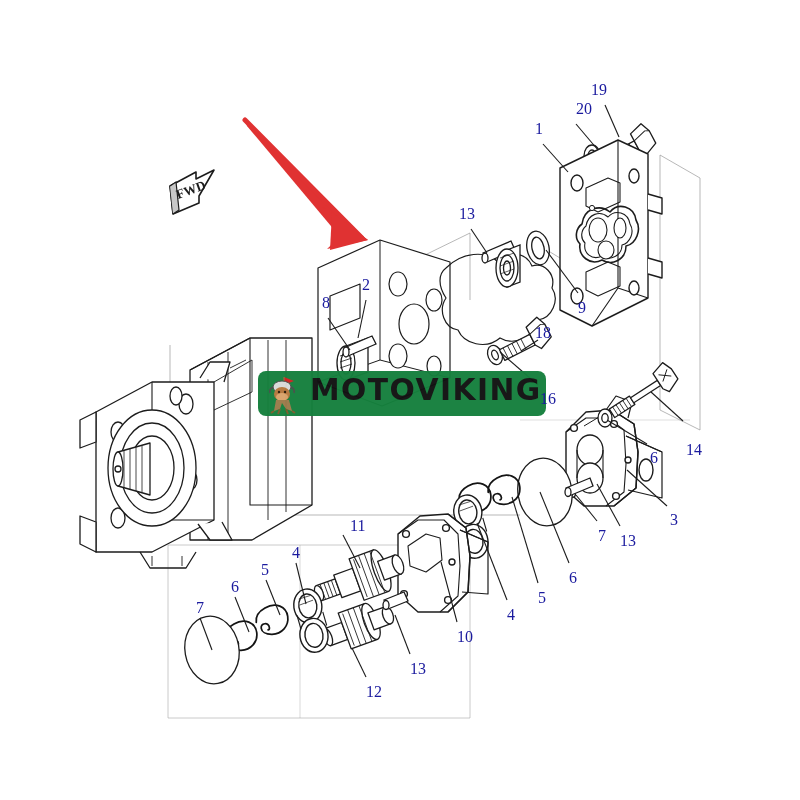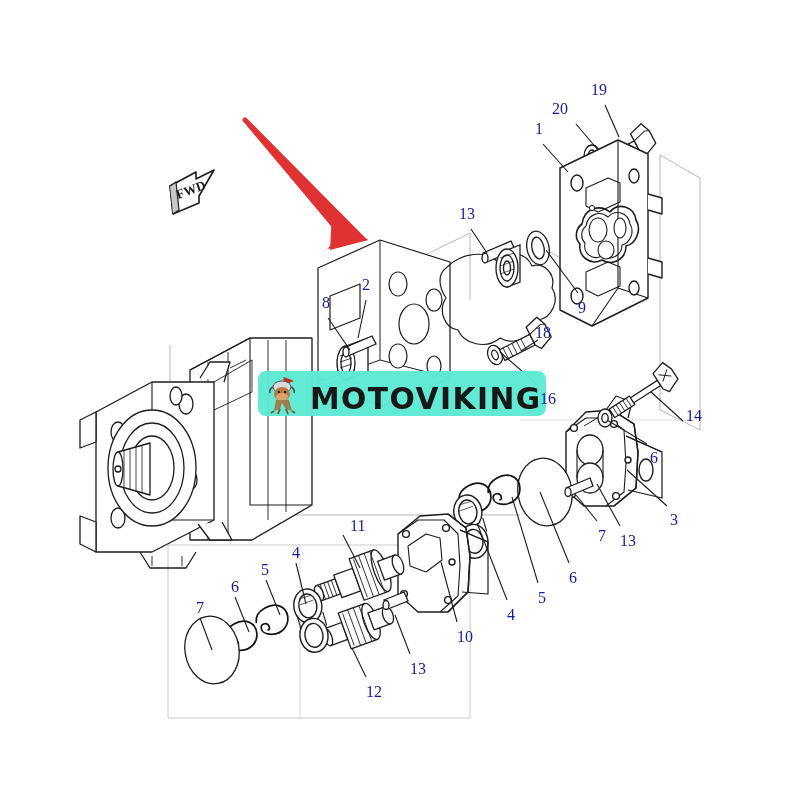--- a/index.html
+++ b/index.html
@@ -35,24 +35,24 @@
     letter-spacing: 0px;
     white-space: nowrap;
     user-select: none;
   }
   #watermark {
     position: absolute;
     left: 258px;
     top: 371px;
     width: 288px;
     height: 45px;
-    background: #5eead4;
+    background: #15803d;
     border-radius: 8px;
     display: flex;
-    align-items: flex-end;
+    align-items: flex-start;
     overflow: hidden;
     opacity: 0.97;
   }
   #watermark-text {
     font-family: "DejaVu Sans", sans-serif;
     font-weight: bold;
     font-size: 31px;
     letter-spacing: 1.5px;
     color: #111111;
     transform: scaleX(0.96);
@@ -451,29 +451,29 @@
       <circle cx="21" cy="19" r="1.2" fill="#2a1a0a"></circle>
       <path d="M12,27 L10,38 L16,36 L18,30 L22,36 L28,38 L25,27 Z" fill="#9c7a4a"></path>
       <path d="M10,38 L7,40 M28,38 L31,40" stroke="#7a5a2a" stroke-width="2"></path>
       <path d="M16,36 L14,41 M22,36 L24,41" stroke="#7a5a2a" stroke-width="2"></path>
     </svg>
     <div id="watermark-text">MOTOVIKING</div>
   </div>
 
   <div id="callout-layer">
       <div class="callout-num" style="left: 591px; top: 82px;">19</div>
-      <div class="callout-num" style="left: 552px; top: 101px;">20</div>
+      <div class="callout-num" style="left: 576px; top: 101px;">20</div>
       <div class="callout-num" style="left: 535px; top: 121px;">1</div>
       <div class="callout-num" style="left: 459px; top: 206px;">13</div>
       <div class="callout-num" style="left: 578px; top: 300px;">9</div>
       <div class="callout-num" style="left: 362px; top: 277px;">2</div>
       <div class="callout-num" style="left: 322px; top: 295px;">8</div>
       <div class="callout-num" style="left: 535px; top: 325px;">18</div>
       <div class="callout-num" style="left: 540px; top: 391px; text-align: center;">16</div>
-      <div class="callout-num" style="left: 686px; top: 408px;">14</div>
+      <div class="callout-num" style="left: 686px; top: 442px;">14</div>
       <div class="callout-num" style="left: 650px; top: 450px;">6</div>
       <div class="callout-num" style="left: 670px; top: 512px;">3</div>
       <div class="callout-num" style="left: 620px; top: 533px;">13</div>
       <div class="callout-num" style="left: 598px; top: 528px;">7</div>
       <div class="callout-num" style="left: 569px; top: 570px;">6</div>
       <div class="callout-num" style="left: 538px; top: 590px;">5</div>
       <div class="callout-num" style="left: 507px; top: 607px;">4</div>
       <div class="callout-num" style="left: 457px; top: 629px;">10</div>
       <div class="callout-num" style="left: 330px; top: 518px; margin-left: 20px;">11</div>
       <div class="callout-num" style="left: 292px; top: 545px;">4</div>

